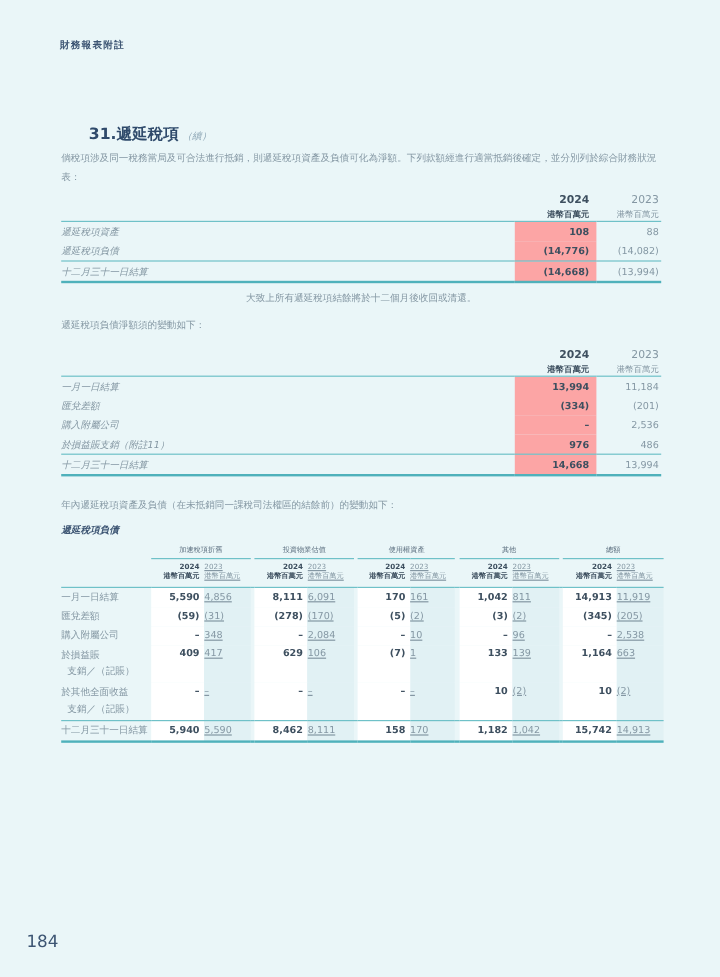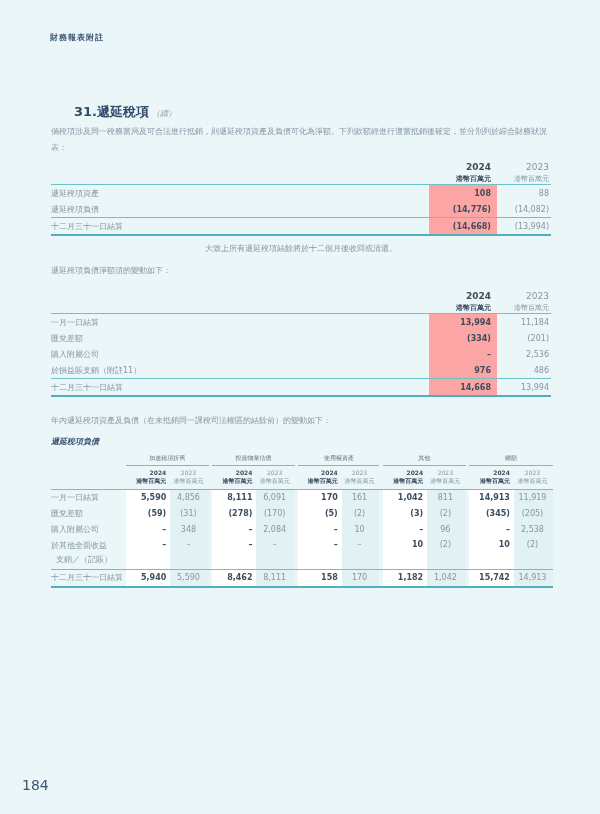--- a/index.html
+++ b/index.html
@@ -66,20 +66,21 @@
       border-collapse: collapse;
       font-size: 8px;
     }
     .tbl td {
       padding: 0;
       height: 16px;
       vertical-align: middle;
     }
     .tbl .label {
       color: #8497a3;
+      font-style: italic;
     }
     .tbl .c24 {
       width: 62px;
       background: #fca5a5;
       text-align: right;
       font-weight: bold;
       color: #3d4f5f;
       padding-right: 6px;
       font-family: "DejaVu Sans", sans-serif;
     }
@@ -147,23 +148,24 @@
       background: #ffffff;
       text-align: right;
       font-weight: bold;
       color: #3d4f5f;
       padding-right: 4px;
       height: 16px;
     }
     .mtbl .v23 {
       width: 38px;
       background: #e1f1f4;
-      text-align: center;
+      text-align: left;
       color: #8497a3;
       padding-right: 2px;
+      text-decoration: underline;
     }
     .mtbl .yhdr td {
       font-size: 6px;
       line-height: 8px;
       height: 22px;
       border-bottom: 1px solid #6fc1c8;
     }
     .mtbl .yhdr .v24 { background: transparent; color: #3d4f5f; }
     .mtbl .yhdr .v23 { background: transparent; color: #8497a3; font-weight: normal; }
     .mtbl .tall td { height: 29px; vertical-align: top; padding-top: 2px; }
@@ -342,20 +344,37 @@
     <td class="v24">–</td>
     <td class="v23">10</td>
     <td class="gap"></td>
     <td class="v24">–</td>
     <td class="v23">96</td>
     <td class="gap"></td>
     <td class="v24">–</td>
     <td class="v23">2,538</td>
   </tr>
   <tr class="tall">
+    <td class="label"><span>於損益賬</span><br>&nbsp;&nbsp;<span>支銷／（記賬）</span></td>
+    <td class="v24">409</td>
+    <td class="v23">417</td>
+    <td class="gap"></td>
+    <td class="v24">629</td>
+    <td class="v23">106</td>
+    <td class="gap"></td>
+    <td class="v24">(7)</td>
+    <td class="v23">1</td>
+    <td class="gap"></td>
+    <td class="v24">133</td>
+    <td class="v23">139</td>
+    <td class="gap"></td>
+    <td class="v24">1,164</td>
+    <td class="v23">663</td>
+  </tr>
+  <tr class="tall">
     <td class="label"><span>於其他全面收益</span><br>&nbsp;&nbsp;<span>支銷／（記賬）</span></td>
     <td class="v24">–</td>
     <td class="v23">–</td>
     <td class="gap"></td>
     <td class="v24">–</td>
     <td class="v23">–</td>
     <td class="gap"></td>
     <td class="v24">–</td>
     <td class="v23">–</td>
     <td class="gap"></td>

